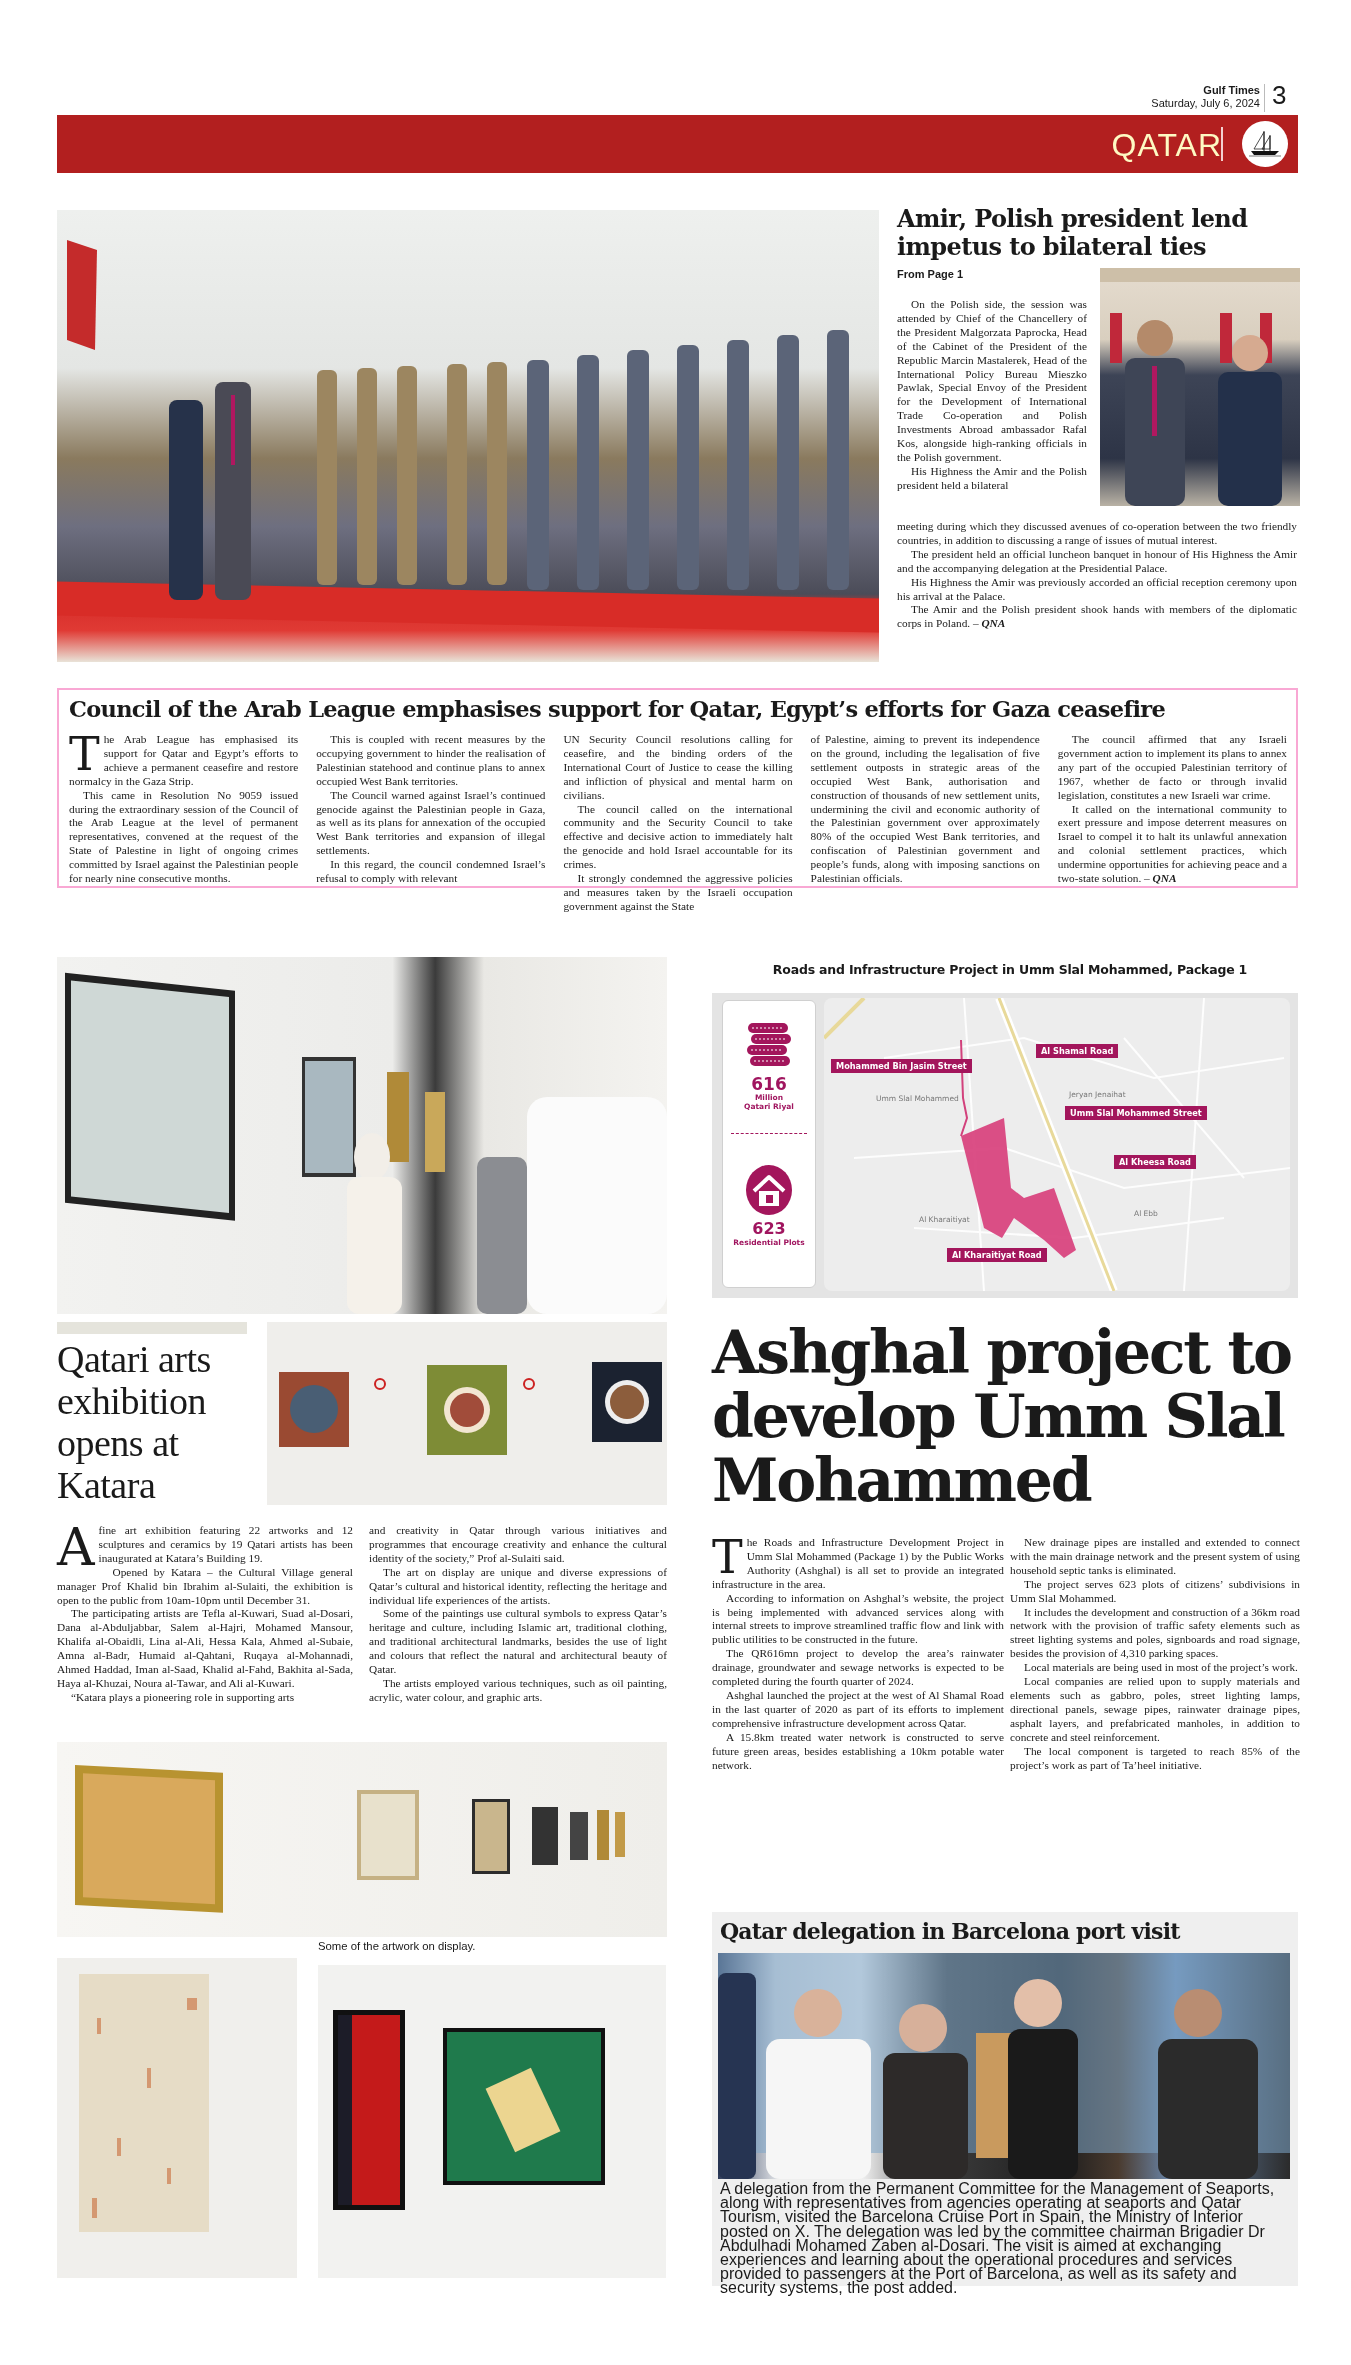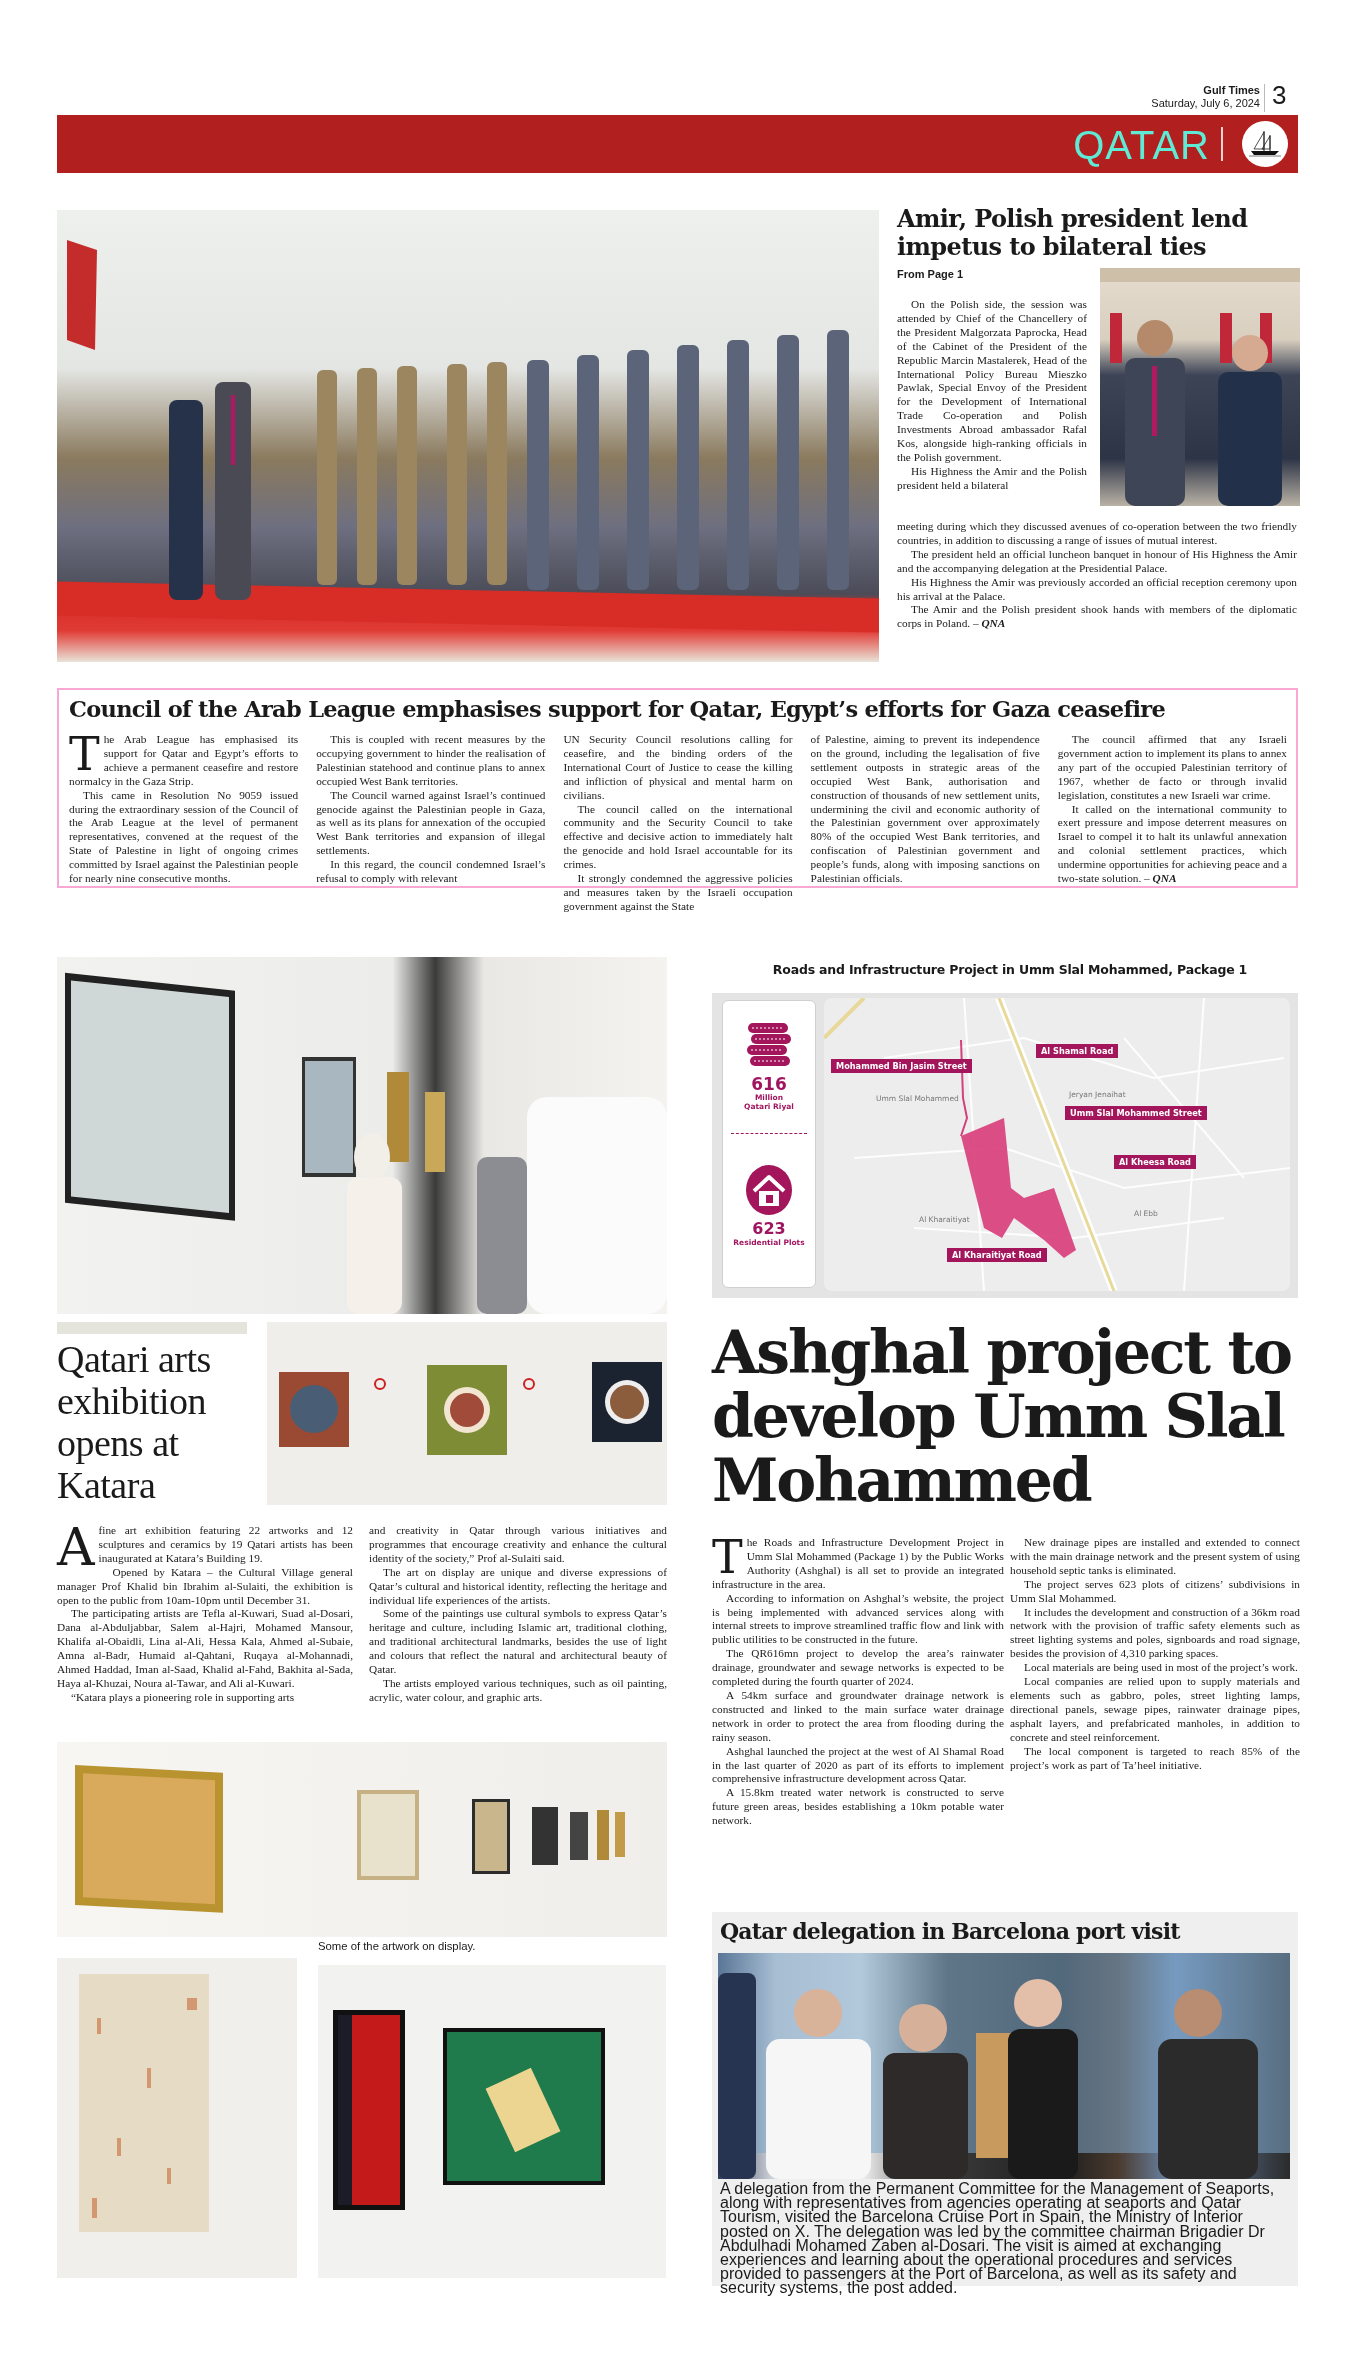--- a/index.html
+++ b/index.html
@@ -7,21 +7,21 @@
   body { position: relative; font-family: "DejaVu Serif", serif; color: #1a1a1a; }
   .abs { position: absolute; }
 
   
   .masthead-meta { left: 1100px; top: 84px; width: 160px; text-align: right; font-family: "Liberation Sans", sans-serif; line-height: 13px; }
   .masthead-meta .paper { font-weight: bold; font-size: 11px; }
   .masthead-meta .date { font-size: 11px; }
   .masthead-sep { left: 1264px; top: 84px; width: 1px; height: 28px; background: #bbb; }
   .page-num { left: 1272px; top: 80px; font-family: "Liberation Sans", sans-serif; font-size: 26px; }
   .section-bar { left: 57px; top: 115px; width: 1241px; height: 58px; background: #b21f1f; }
-  .section-name { right: 88px; top: 8px; color: #5eead4; font-family: "Liberation Sans", sans-serif; font-weight: 300; font-size: 40px; letter-spacing: 1px; line-height: 44px; }
+  .section-name { right: 76px; top: 8px; color: #fef9c3; font-family: "Liberation Sans", sans-serif; font-weight: 300; font-size: 32px; letter-spacing: 1px; line-height: 44px; }
   .section-sep { right: 75px; top: 12px; width: 2px; height: 34px; background: #f4d0d0; }
   .section-logo { right: 10px; top: 6px; width: 46px; height: 46px; border-radius: 50%; background: #fff; display: flex; align-items: center; justify-content: center; }
 
   
   .photo { overflow: hidden; }
   .photo-parade { left: 57px; top: 210px; width: 822px; height: 452px;
     background: linear-gradient(180deg, #eef0ee 0%, #e4e6e4 35%, #8a7a5e 55%, #6e6f80 70%, #4b4c58 85%, #d8302c 88%, #e03a34 93%, #e9e3d8 100%); }
   .photo-parade .stripe { position: absolute; bottom: 38px; left: 0; width: 100%; height: 34px; background: #d82c27; transform: skewY(1.2deg); }
   .photo-handshake { left: 1100px; top: 268px; width: 200px; height: 238px;
     background: linear-gradient(180deg, #e5dccf 0%, #d9cfbf 30%, #3d4456 45%, #2d3446 80%, #b9b2a5 100%); }
@@ -327,21 +327,20 @@
     <rect x="129" y="67" width="154" height="149" fill="#1f7a4c"></rect>
     <rect x="180" y="110" width="50" height="70" fill="#ecd590" transform="rotate(-25 205 145)"></rect>
   </svg>
 </div>
 
 <div class="abs ashghal-headline">Ashghal project to develop Umm Slal Mohammed</div>
 <div class="abs body-text ashghal-col1">
   <p style="text-indent:0"><span class="dropcap">T</span><span>he Roads and Infrastructure Development Project in Umm Slal Mohammed (Package 1) by the Public Works Authority (Ashghal) is all set to provide an integrated infrastructure in the area.</span></p>
   <p>According to information on Ashghal’s website, the project is being implemented with advanced services along with internal streets to improve streamlined traffic flow and link with public utilities to be constructed in the future.</p>
   <p>The QR616mn project to develop the area’s rainwater drainage, groundwater and sewage networks is expected to be completed during the fourth quarter of 2024.</p>
-  <p>A 54km surface and groundwater drainage network is constructed and linked to the main surface water drainage network in order to protect the area from flooding during the rainy season.</p>
   <p>Ashghal launched the project at the west of Al Shamal Road in the last quarter of 2020 as part of its efforts to implement comprehensive infrastructure development across Qatar.</p>
   <p>A 15.8km treated water network is constructed to serve future green areas, besides establishing a 10km potable water network.</p>
 </div>
 <div class="abs body-text ashghal-col2">
   <p>New drainage pipes are installed and extended to connect with the main drainage network and the present system of using household septic tanks is eliminated.</p>
   <p>The project serves 623 plots of citizens’ subdivisions in Umm Slal Mohammed.</p>
   <p>It includes the development and construction of a 36km road network with the provision of traffic safety elements such as street lighting systems and poles, signboards and road signage, besides the provision of 4,310 parking spaces.</p>
   <p>Local materials are being used in most of the project’s work.</p>
   <p>Local companies are relied upon to supply materials and elements such as gabbro, poles, street lighting lamps, directional panels, sewage pipes, rainwater drainage pipes, asphalt layers, and prefabricated manholes, in addition to concrete and steel reinforcement.</p>
   <p>The local component is targeted to reach 85% of the project’s work as part of Ta’heel initiative.</p>

